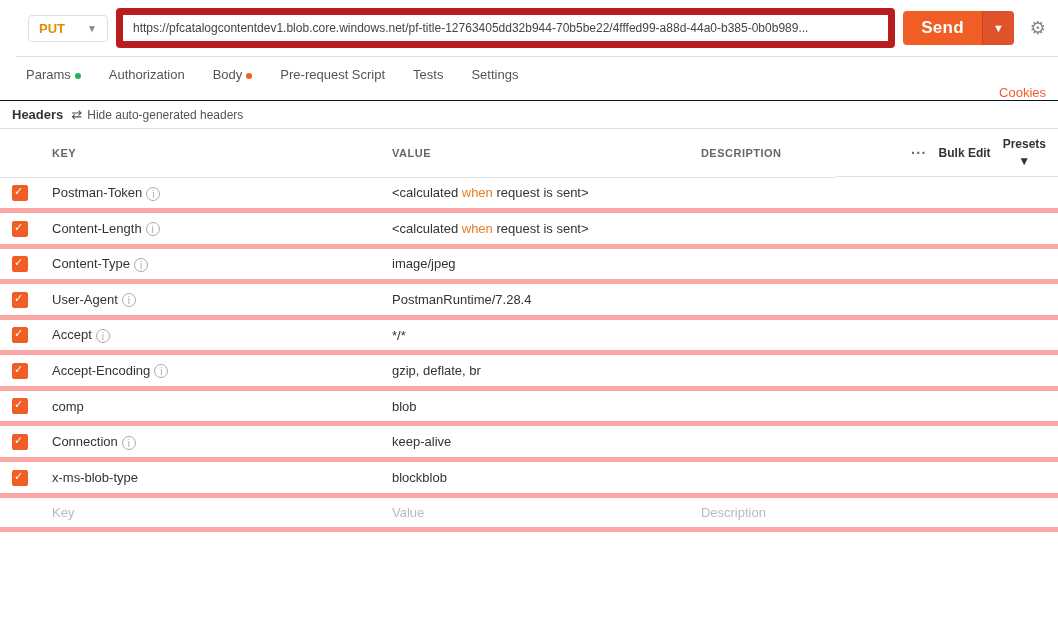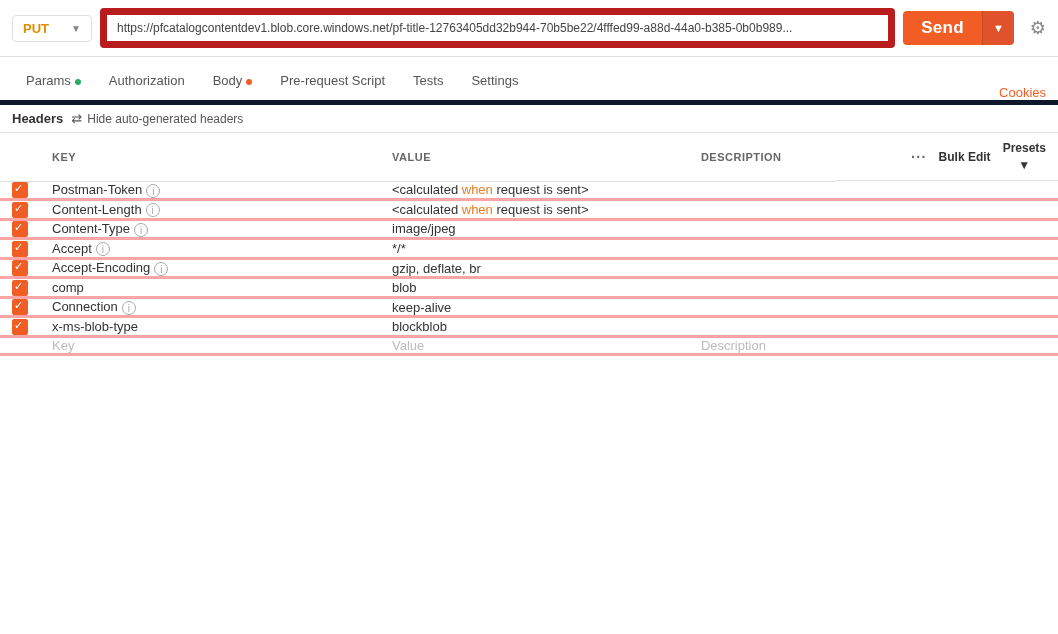--- a/index.html
+++ b/index.html
@@ -1,20 +1,20 @@
 <!DOCTYPE html>
 <html><head>
   <meta charset="utf-8">
   <style>
     * { box-sizing: border-box; margin: 0; padding: 0; }
     body { font-family: -apple-system, BlinkMacSystemFont, 'Segoe UI', sans-serif; font-size: 13px; background: #fff; color: #333; }
 
     
     .top-bar {
-      display: flex; align-items: center; padding: 8px 12px; border-bottom: 1px solid #e0e0e0; gap: 8px; background: #fff;
+      display: flex; align-items: center; padding: 8px 12px; border-bottom: 1px solid #e0e0e0; gap: 8px; background: #fff; margin-left: 16px;
     }
     .method-select {
       display: flex; align-items: center; gap: 4px; border: 1px solid #e0e0e0; border-radius: 4px; padding: 5px 10px; cursor: pointer; font-weight: 600; color: #e08d00; font-size: 13px; min-width: 80px; justify-content: space-between;
     }
     .method-select .arrow { color: #888; font-size: 10px; }
     .url-bar {
       flex: 1; border: 7px solid #b91c1c; border-radius: 4px; padding: 6px 10px; font-size: 12px; color: #444; overflow: hidden; text-overflow: ellipsis; white-space: nowrap; background: #fff;
     }
     .send-btn-group {
       display: flex; border-radius: 4px; overflow: hidden;
@@ -22,21 +22,21 @@
     .send-btn {
       background: #f05d25; color: #fff; border: none; padding: 7px 18px; font-size: 17px; font-weight: 600; cursor: pointer; letter-spacing: 0.3px;
     }
     .send-btn-arrow {
       background: #e0522a; color: #fff; border: none; padding: 7px 10px; cursor: pointer; font-size: 11px; border-left: 1px solid #c44820;
     }
     .settings-icon { margin-left: 8px; cursor: pointer; font-size: 18px; color: #888; }
 
     
     .tabs-row {
-      display: flex; align-items: flex-end; padding: 0 12px; border-bottom: 5px solid #0f172a; background: #fff;
+      display: flex; align-items: flex-start; padding: 0 12px; border-bottom: 1px solid #0f172a; background: #fff;
     }
     .tab {
       padding: 10px 14px; cursor: pointer; font-size: 13px; color: #555; border-bottom: 2px solid transparent; white-space: nowrap;
     }
     .tab.active { color: #f05d25; border-bottom: 2px solid #f05d25; font-weight: 500; }
     .tab .dot { display: inline-block; width: 6px; height: 6px; border-radius: 50%; margin-left: 4px; vertical-align: middle; }
     .dot-green { background: #27ae60; }
     .dot-orange { background: #f05d25; }
     .tab-count { font-size: 12px; margin-left: 2px; }
     .cookies-link { margin-left: auto; color: #f05d25; cursor: pointer; font-size: 13px; margin-top: 28px; }
@@ -52,21 +52,21 @@
 
     
     .headers-table { width: 100%; border-collapse: collapse; }
     .headers-table th {
       text-align: left; padding: 8px 12px; font-size: 11px; font-weight: 700; color: #666; border-bottom: 1px solid #e0e0e0; letter-spacing: 0.5px; background: #fff;
     }
     .headers-table th.actions-col { text-align: right; }
     .th-more { color: #666; font-size: 14px; cursor: pointer; }
     .bulk-edit-btn { cursor: pointer; font-weight: 600; font-size: 12px; color: #333; background: none; border: none; }
     .presets-btn { display: flex; align-items: center; gap: 3px; cursor: pointer; font-weight: 600; font-size: 12px; color: #333; background: none; border: none; flex-direction: column; }
-    .headers-table td { padding: 0 12px; border-bottom: 3px solid #fca5a5; font-size: 13px; vertical-align: middle; }
+    .headers-table td { padding: 7px 12px; border-bottom: 5px solid #fca5a5; font-size: 13px; vertical-align: middle; }
     .checkbox-cell { width: 36px; }
     .key-cell { width: 340px; color: #333; }
     .value-cell { color: #333; }
     .desc-cell { color: #999; }
     .row-key { color: #333; font-size: 13px; }
     .info-icon { display: inline-block; width: 14px; height: 14px; border-radius: 50%; border: 1px solid #aaa; color: #aaa; font-size: 10px; text-align: center; line-height: 13px; cursor: pointer; margin-left: 4px; vertical-align: middle; }
     .calc-text { color: #e67e22; }
     .placeholder-row td { color: #bbb; }
     
     .cb { display: inline-block; width: 16px; height: 16px; border: 1.5px solid #555; border-radius: 2px; background: #fff; cursor: pointer; position: relative; vertical-align: middle; }
@@ -153,20 +153,27 @@
       </tr>
       <tr>
         <td class="checkbox-cell"><span class="cb checked"></span></td>
         <td class="key-cell"><span class="row-key">Content-Type</span><span class="info-icon">i</span></td>
         <td class="value-cell">image/jpeg</td>
         <td class="desc-cell"></td>
         <td></td>
       </tr>
       <tr>
         <td class="checkbox-cell"><span class="cb checked"></span></td>
+        <td class="key-cell"><span class="row-key">User-Agent</span><span class="info-icon">i</span></td>
+        <td class="value-cell">PostmanRuntime/7.28.4</td>
+        <td class="desc-cell"></td>
+        <td></td>
+      </tr>
+      <tr>
+        <td class="checkbox-cell"><span class="cb checked"></span></td>
         <td class="key-cell"><span class="row-key">Accept</span><span class="info-icon">i</span></td>
         <td class="value-cell">*/*</td>
         <td class="desc-cell"></td>
         <td></td>
       </tr>
       <tr>
         <td class="checkbox-cell"><span class="cb checked"></span></td>
         <td class="key-cell"><span class="row-key">Accept-Encoding</span><span class="info-icon">i</span></td>
         <td class="value-cell">gzip, deflate, br</td>
         <td class="desc-cell"></td>

